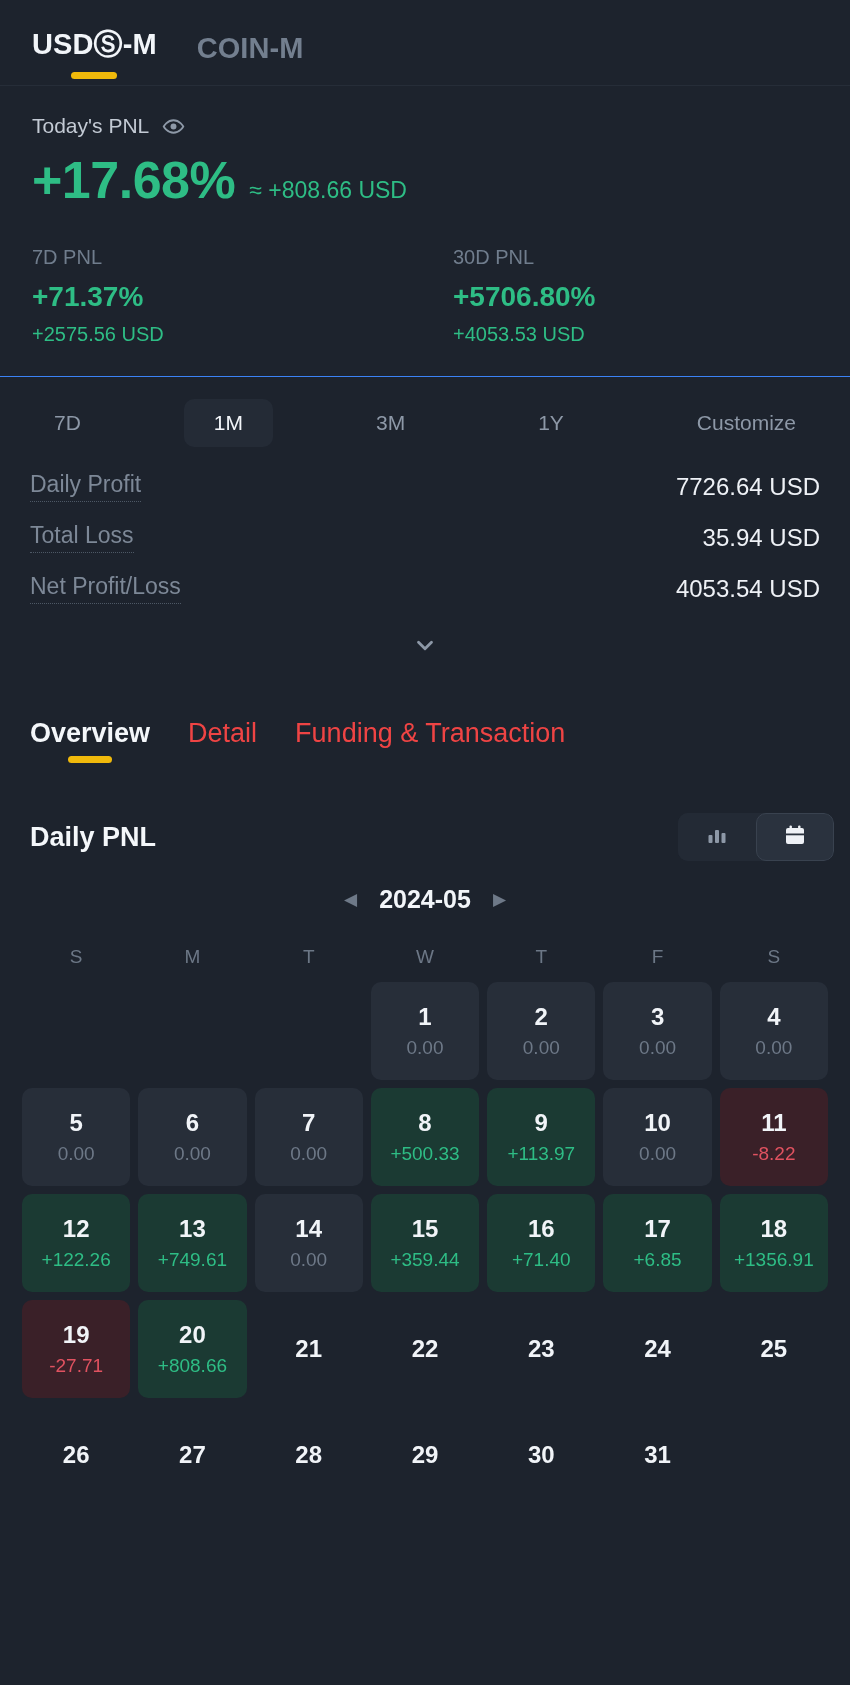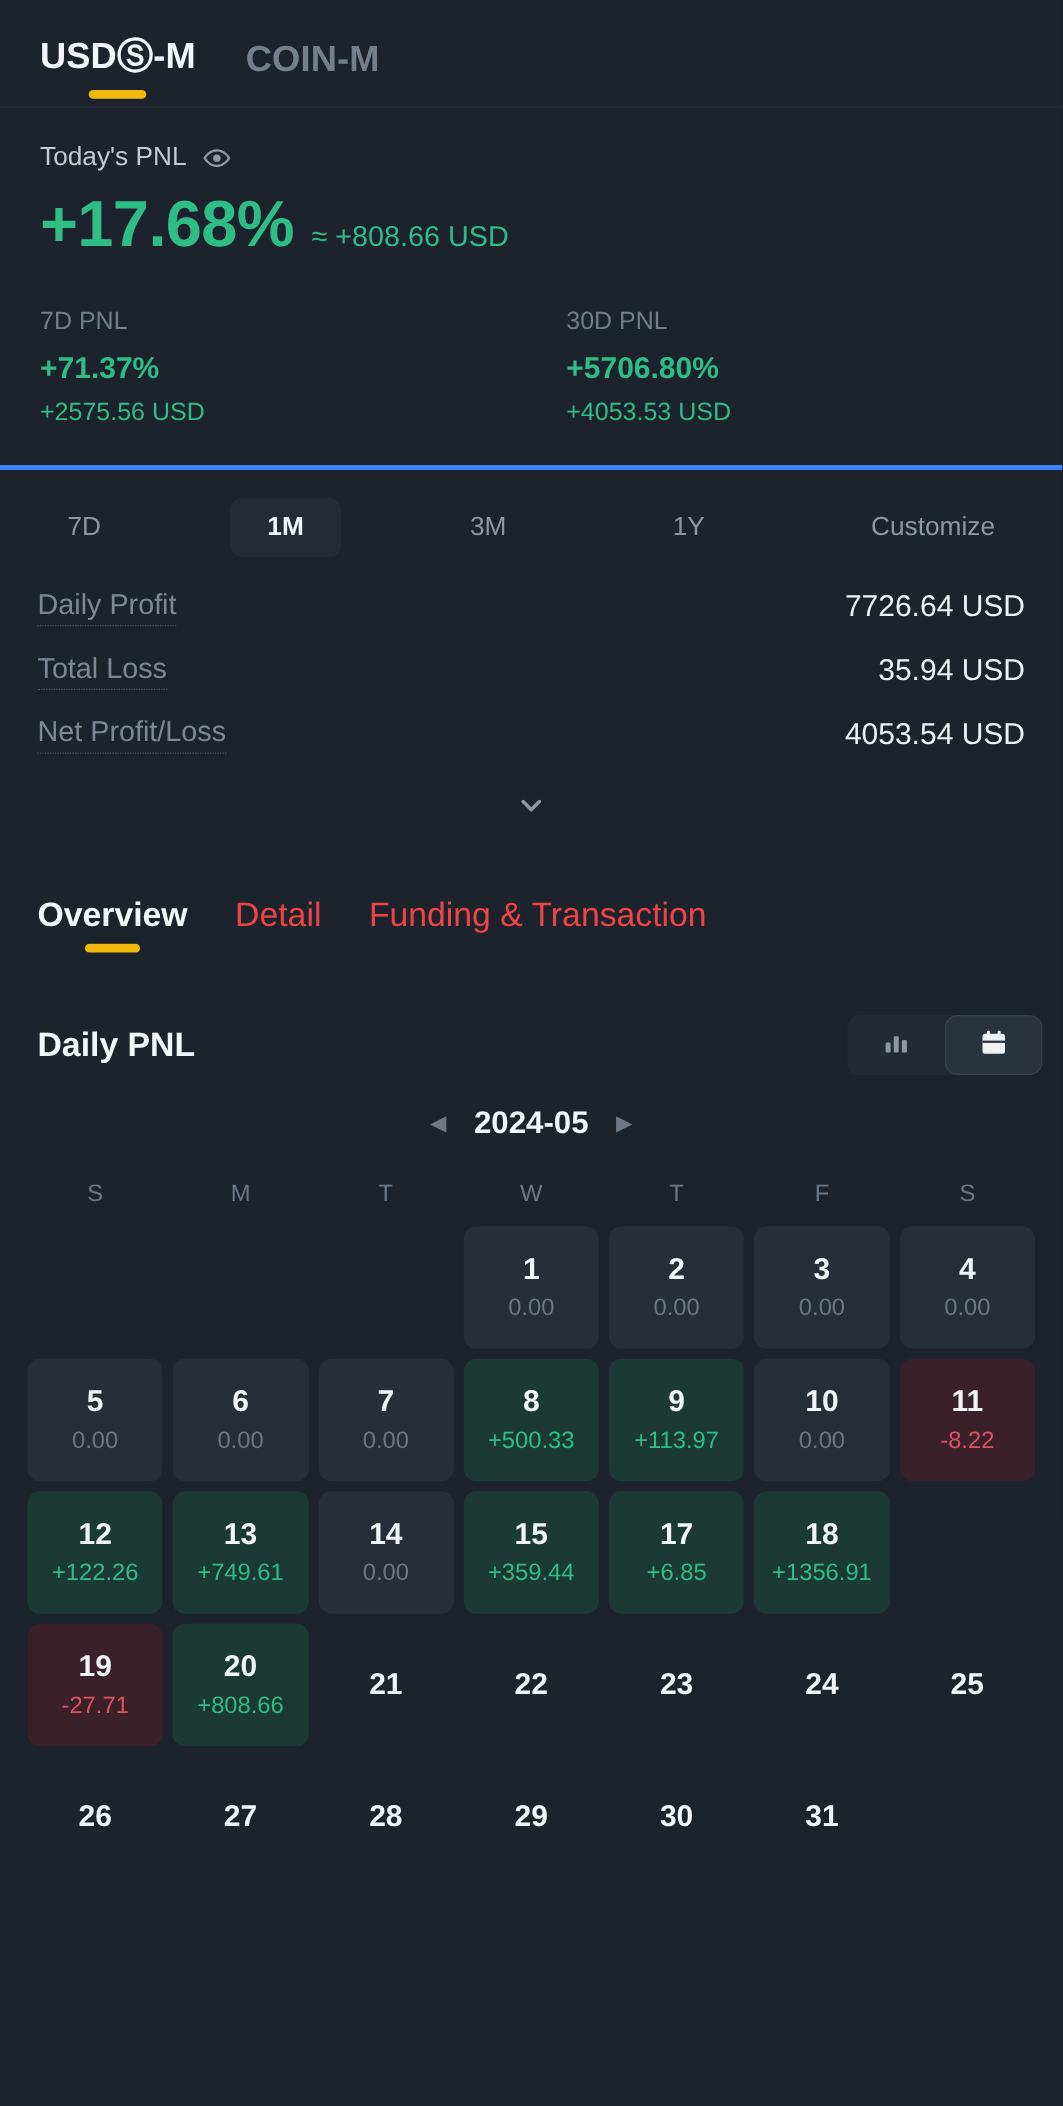--- a/index.html
+++ b/index.html
@@ -24,43 +24,43 @@
     color:#737f8f; padding-bottom:20px; cursor:pointer;
     display:flex; align-items:center;
   }
   .market-tab.active{ color:#f2f5f9; }
   .market-tab.active::after{
     content:""; position:absolute; left:50%; transform:translateX(-50%);
     bottom:6px; width:46px; height:7px; border-radius:4px; background:#f0b90b;
   }
 
   
-  .summary{ padding:28px 32px 30px 32px; border-bottom:4px solid #3b82f6; }
+  .summary{ padding:28px 32px 30px 32px; border-bottom:1px solid #3b82f6; }
   .today-row{ display:flex; align-items:center; gap:13px; }
   .today-label{ font-size:21px; color:#c3cad4; }
   .eye{ width:23px; height:23px; display:block; }
   .today-big{ display:flex; align-items:baseline; gap:14px; margin-top:12px; }
   .pct-big{ font-size:52px; font-weight:700; color:#2ebd85; letter-spacing:-.5px; }
   .usd-approx{ font-size:23px; color:#2ebd85; }
 
   .pnl-grid{ display:flex; margin-top:36px; }
   .pnl-col{ width:50%; }
   .pnl-col.second{ padding-left:28px; }
   .pnl-title{ font-size:20px; color:#707d8d; }
-  .pnl-pct{ font-size:24px; font-weight:700; color:#2ebd85; margin-top:12px; }
+  .pnl-pct{ font-size:28px; font-weight:700; color:#2ebd85; margin-top:12px; }
   .pnl-usd{ font-size:20px; color:#2ebd85; margin-top:10px; }
 
   
   .range-block{ padding:22px 24px 0 24px; }
   .range-row{ display:flex; align-items:center; justify-content:space-between; }
   .range-item{
     font-size:21px; color:#8d98a7; cursor:pointer;
     padding:12px 30px; border-radius:10px; white-space:nowrap;
   }
-  .range-item.active{ background:#242b36; color:#f2f5f9; font-weight:700; }
+  .range-item.active{ background:#242b36; color:#f2f5f9; font-weight:400; }
 
   
   .totals{ padding:14px 30px 0 30px; }
   .total-row{
     display:flex; justify-content:space-between; align-items:center;
     padding:10px 0;
   }
   .total-label{
     font-size:23px; color:#7d8897;
     border-bottom:1px dotted #4d5865; padding-bottom:3px;
@@ -311,20 +311,24 @@
         </div>
         <div class="cell zero">
           <span class="day-num">14</span>
           <span class="day-val zero">0.00</span>
         </div>
         <div class="cell pos">
           <span class="day-num">15</span>
           <span class="day-val pos">+359.44</span>
         </div>
         <div class="cell pos">
+          <span class="day-num">16</span>
+          <span class="day-val pos">+71.40</span>
+        </div>
+        <div class="cell pos">
           <span class="day-num">17</span>
           <span class="day-val pos">+6.85</span>
         </div>
         <div class="cell pos">
           <span class="day-num">18</span>
           <span class="day-val pos">+1356.91</span>
         </div>
       </div>
       <div class="cal-row" style="margin-bottom:8px">
         <div class="cell neg">

